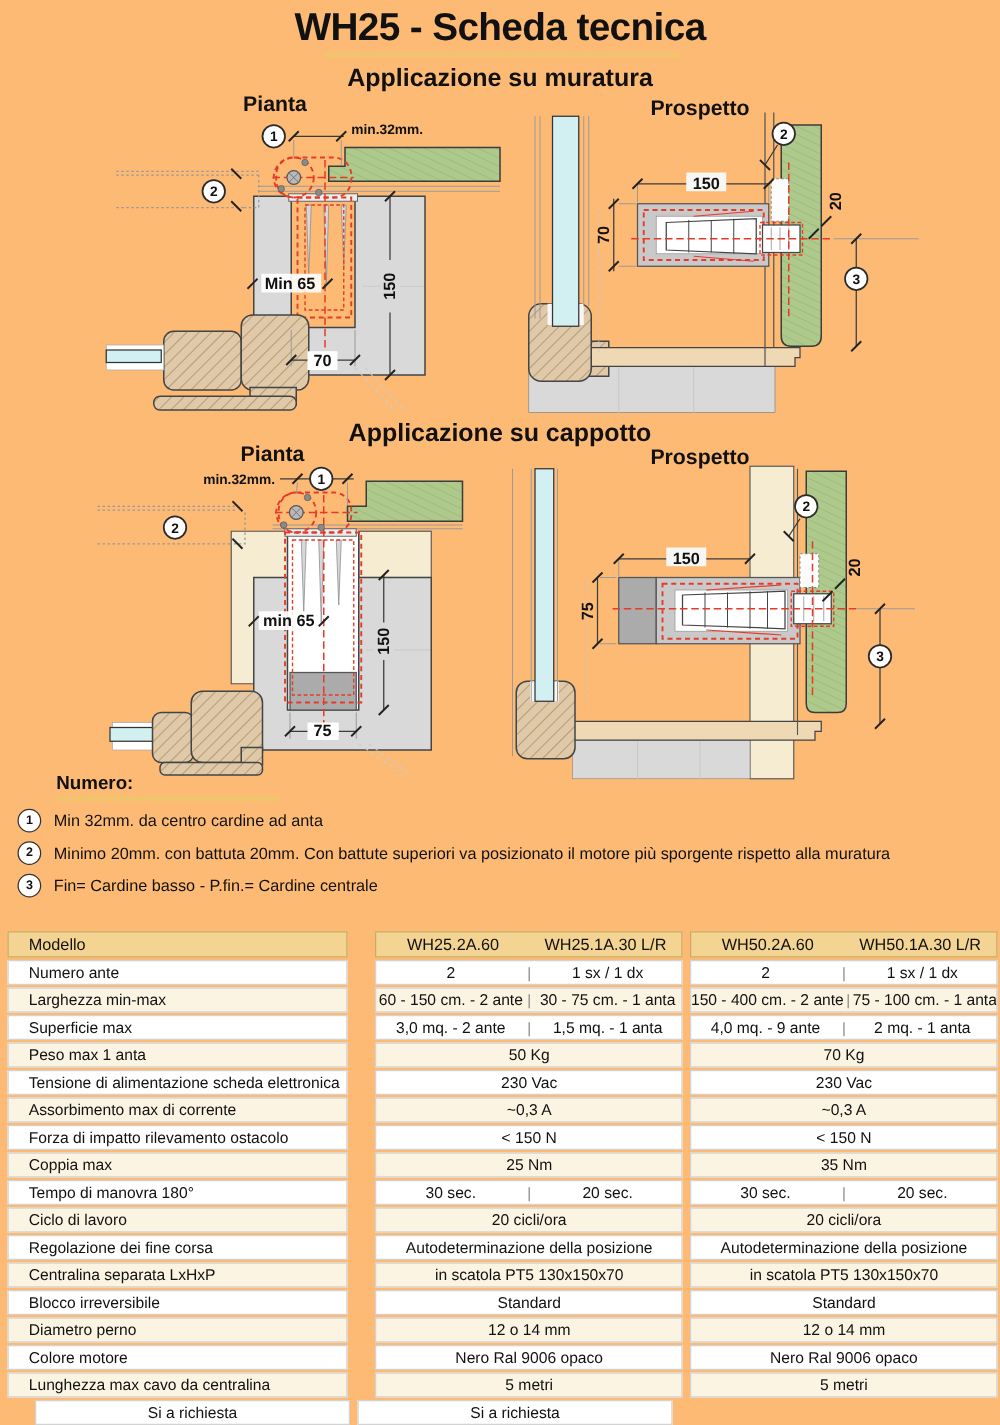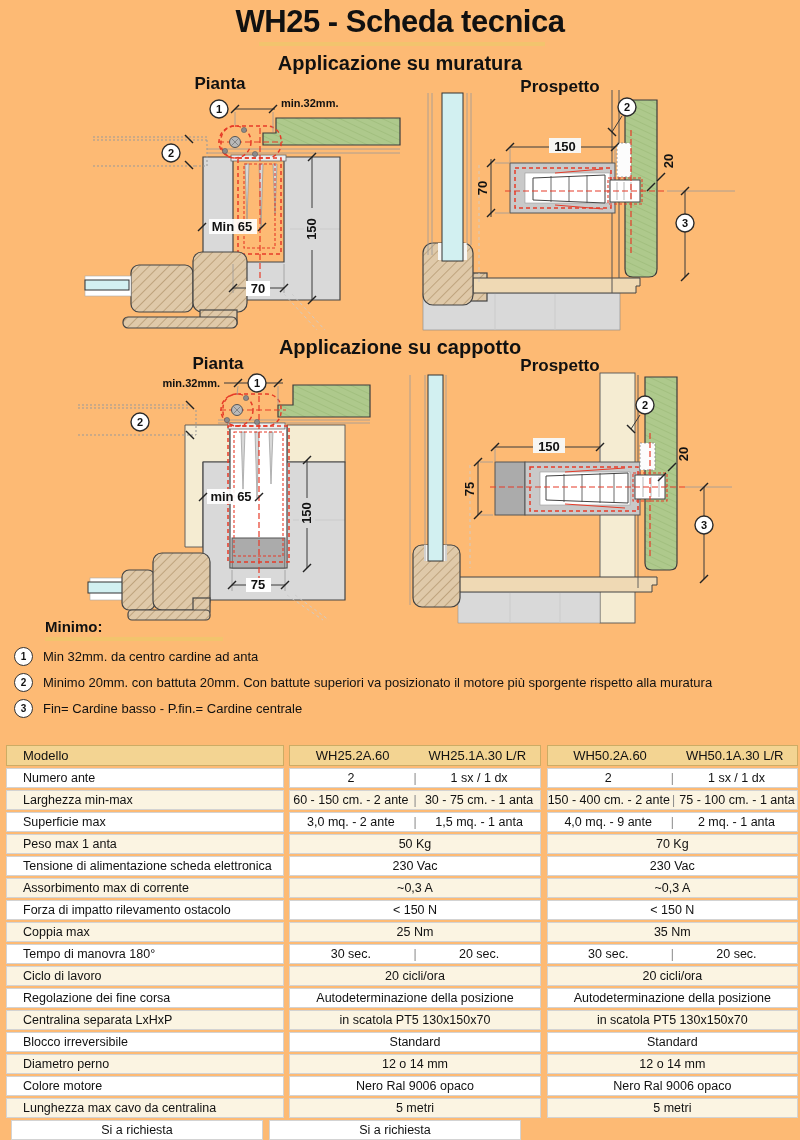--- a/index.html
+++ b/index.html
@@ -45,21 +45,21 @@
   .li-1{top:647px}.li-2{top:673px}.li-3{top:699px}
   .lg-circle{flex:0 0 auto;width:17px;height:17px;border:1.4px solid #333;border-radius:50%;
              background:#fff;font-size:10px;font-weight:700;line-height:17px;text-align:center}
 
   .spec-table{position:absolute;left:6px;top:745px;width:792px}
   .trow{display:flex;height:20px;margin-bottom:2px}
   .cell{border:1px solid #d3d3d3;display:flex;align-items:center;font-size:12.5px;
         background:#fff;box-sizing:content-box;overflow:hidden;white-space:nowrap}
   .cell.label{width:261px;padding-left:16px}
   .cell.val{justify-content:center}
-  .cell.g1{width:250px;margin-left:5px}
+  .cell.g1{width:250px;margin-left:22px}
   .cell.g2{width:250px;margin-left:6px}
   .trow.alt .cell{background:#fbf4e2}
   .trow.header{height:21px}
   .trow.header .cell{background:#f3d492;border-color:#ccac65;font-size:13px}
   .sub{flex:1;text-align:center}
   .divider{flex:0 0 auto;color:#888;font-size:12px;padding:0 2px}
 </style>
 </head>
 <body>
 
@@ -355,21 +355,21 @@
     <line class="dim" x1="304" y1="114" x2="304" y2="143"></line>
       <line class="dim" x1="304" y1="161" x2="304" y2="206"></line>
     <line class="tick" x1="300" y1="118" x2="308" y2="110"></line>
       <line class="tick" x1="300" y1="210" x2="308" y2="202"></line>
     <g class="callout">
       <circle cx="304" cy="152" r="9"></circle>
         <text x="304" y="156">3</text>
     </g>
   </svg>
 
-  <div class="legend-title">Minimo:</div>
+  <div class="legend-title">Numero:</div>
   <div class="legend-underline"></div>
   <div class="legend-item li-1">
     <span class="lg-circle">1</span>
     <span>Min 32mm. da centro cardine ad anta</span>
   </div>
   <div class="legend-item li-2">
     <span class="lg-circle">2</span>
     <span>Minimo 20mm. con battuta 20mm. Con battute superiori va posizionato il motore più sporgente rispetto alla muratura</span>
   </div>
   <div class="legend-item li-3">

